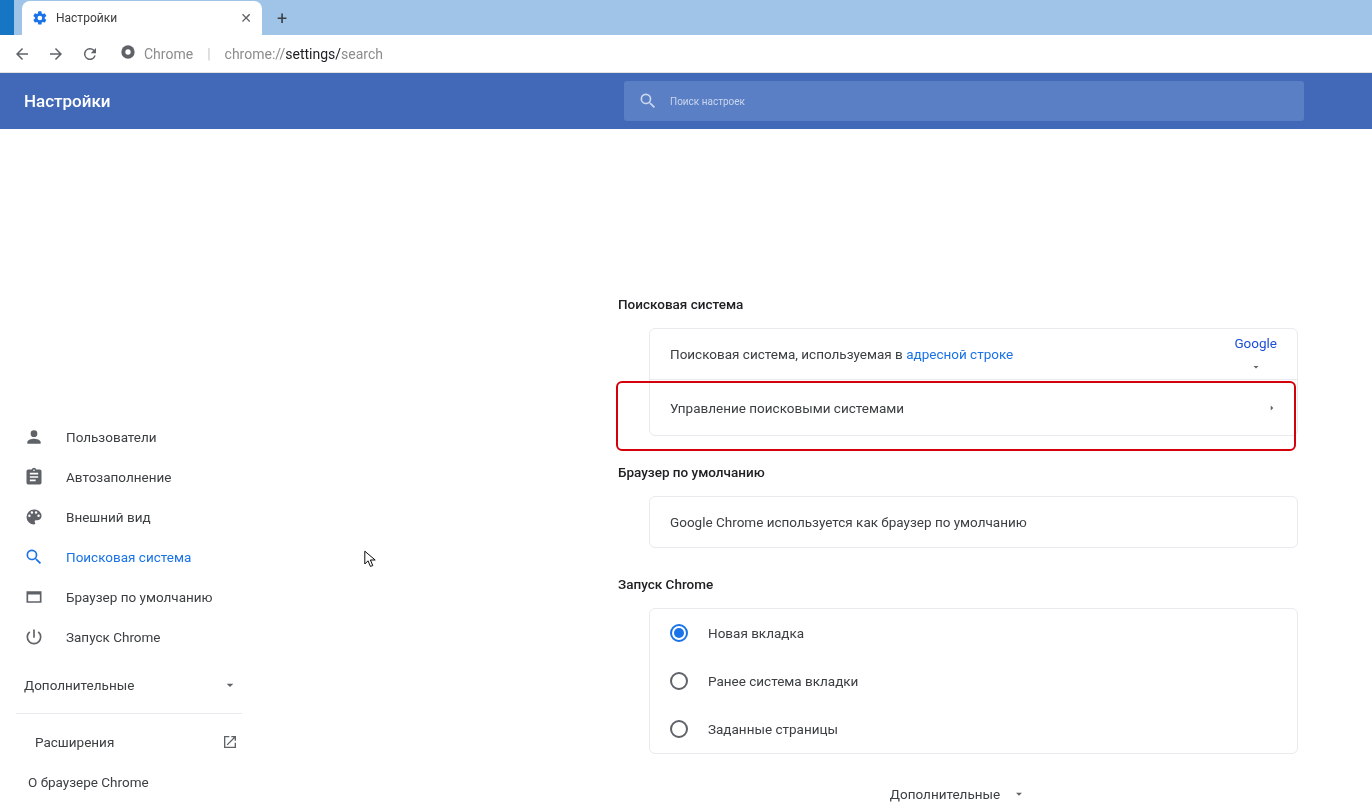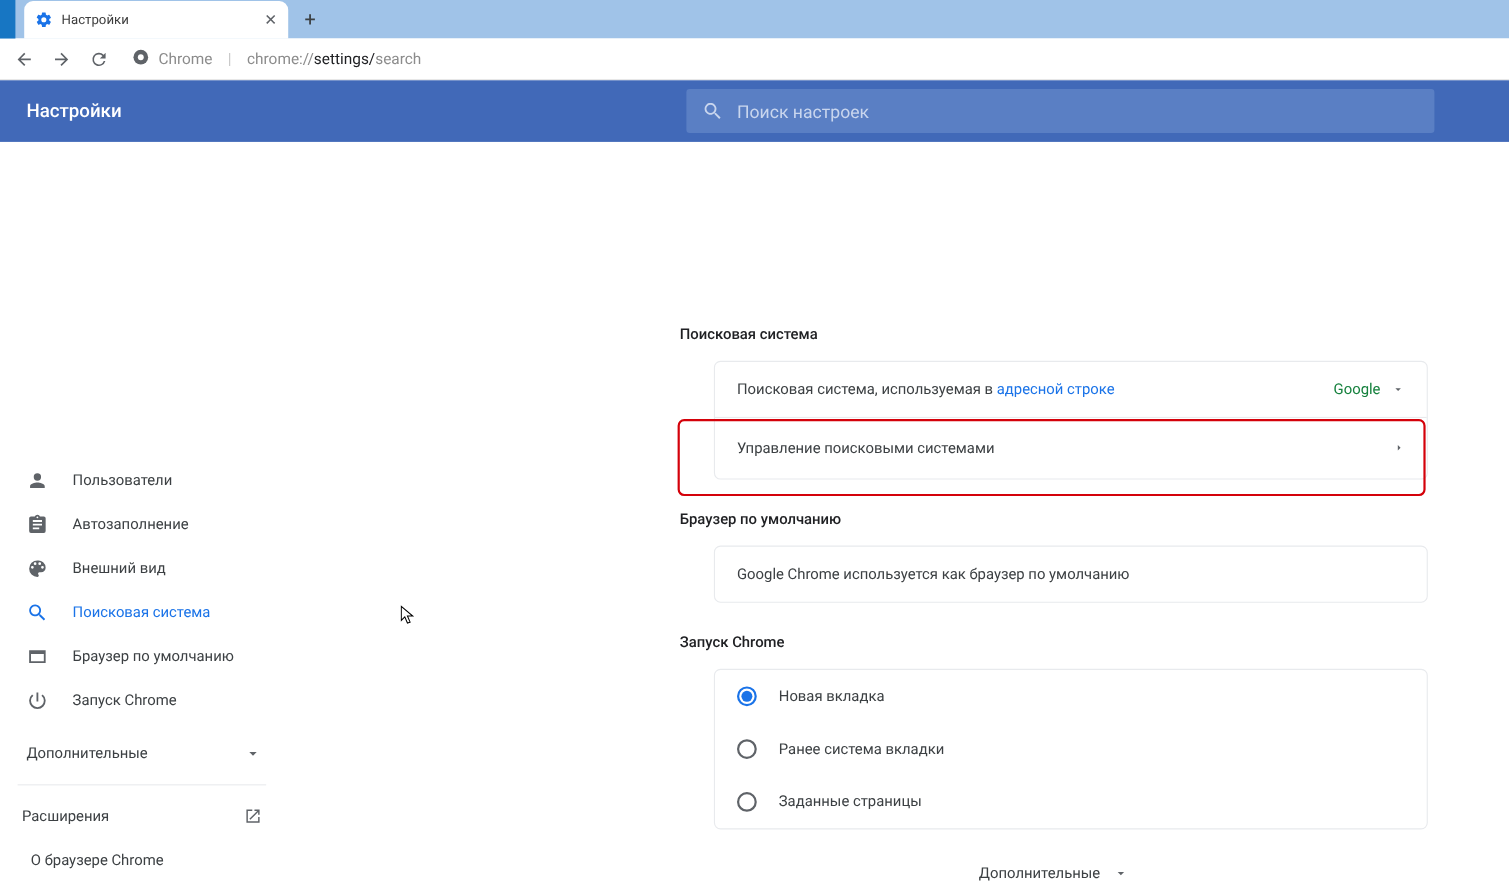--- a/index.html
+++ b/index.html
@@ -22,47 +22,47 @@
   .url-host { color: #8c8c8c; }
   .url-sep { color: #c6c6c6; margin: 0 6px; }
   .url-path { color: #8c8c8c; }
   .url-path .dark { color: #202124; }
 
   
   .settings-header { height: 56px; background: #4169b8; display: flex; align-items: center; padding-left: 24px; }
   .settings-title { color: #fff; font-size: 17px; font-weight: 500; flex: 0 0 600px; }
   .search-wrap { flex: 0 0 680px; height: 40px; background: #5a7fc4; border-radius: 3px; display: flex; align-items: center; padding: 0 14px; gap: 12px; }
   .search-wrap svg { width: 20px; height: 20px; fill: #c9d6ee; }
-  .search-input { flex: 1; background: transparent; border: none; outline: none; color: #fff; font-size: 16px; }
+  .search-input { flex: 1; background: transparent; border: none; outline: none; color: #fff; font-size: 10px; }
   .search-input::placeholder { color: #c9d6ee; }
 
   
   .app-body { display: flex; height: calc(802px - 35px - 38px - 56px); align-items: flex-end; }
   .sidebar { width: 258px; padding-top: 8px; }
   .nav-item { height: 40px; display: flex; align-items: center; padding-left: 24px; gap: 22px; font-size: 13.5px; color: #3c4043; cursor: pointer; }
   .nav-item.active { color: #1a73e8; }
   .nav-item .nicon { width: 20px; height: 20px; fill: #5f6368; display: flex; align-items: center; justify-content: center; }
   .nav-item.active .nicon { fill: #1a73e8; }
   .nav-item .nicon svg { width: 20px; height: 20px; }
   .advanced-row { height: 40px; display: flex; align-items: center; justify-content: space-between; padding: 0 20px 0 24px; font-size: 13.5px; color: #3c4043; cursor: pointer; margin-top: 8px; }
   .advanced-row svg { width: 16px; height: 16px; fill: #5f6368; }
   .divider { height: 1px; background: #e8eaed; margin: 8px 16px 8px 16px; }
-  .ext-row { height: 40px; display: flex; align-items: center; justify-content: space-between; padding: 0 20px 0 20px; font-size: 13.5px; color: #3c4043; cursor: pointer; }
+  .ext-row { height: 40px; display: flex; align-items: center; justify-content: space-between; padding: 0 20px 0 35px; font-size: 13.5px; color: #3c4043; cursor: pointer; }
   .ext-row svg { width: 16px; height: 16px; fill: #5f6368; }
   .about-row { height: 40px; display: flex; align-items: center; padding-left: 28px; font-size: 13.5px; color: #3c4043; cursor: pointer; }
 
   
   .content { flex: 1; padding: 22px 0 0 0; position: relative; }
   .content-inner { width: 680px; margin-left: 360px; }
   .section-title { font-size: 13.5px; color: #202124; margin-bottom: 16px; font-weight: 500; }
   .card { background: #fff; border: 1px solid #e8eaed; border-radius: 6px; margin-bottom: 28px; margin-left: 31px; }
   .card-row { min-height: 50px; display: flex; align-items: center; padding: 0 20px; justify-content: space-between; font-size: 13.5px; color: #3c4043; }
   .card-row + .card-row { border-top: 1px solid #e8eaed; }
   .engine-link { color: #1a73e8; }
-  .select-wrap { display: flex; align-items: center; gap: 10px; color: #15803d; cursor: pointer; }
+  .select-wrap { display: flex; align-items: center; gap: 10px; color: #1d4ed8; cursor: pointer; flex-direction: column; }
   .select-wrap svg { width: 12px; height: 12px; fill: #5f6368; }
   .chevron-right svg { width: 10px; height: 10px; fill: #5f6368; }
   .highlight { position: absolute; border: 2.5px solid #d4010a; border-radius: 6px; pointer-events: none; }
 
   .radio-row { height: 48px; display: flex; align-items: center; padding: 0 20px; gap: 20px; font-size: 13.5px; color: #3c4043; cursor: pointer; }
   .radio { width: 18px; height: 18px; border: 2px solid #5f6368; border-radius: 50%; display: flex; align-items: center; justify-content: center; }
   .radio.checked { border-color: #1a73e8; }
   .radio.checked::after { content: ""; width: 10px; height: 10px; background: #1a73e8; border-radius: 50%; }
 
   .bottom-adv { display: flex; align-items: center; justify-content: center; gap: 12px; font-size: 13.5px; color: #3c4043; cursor: pointer; margin-top: 32px; }

